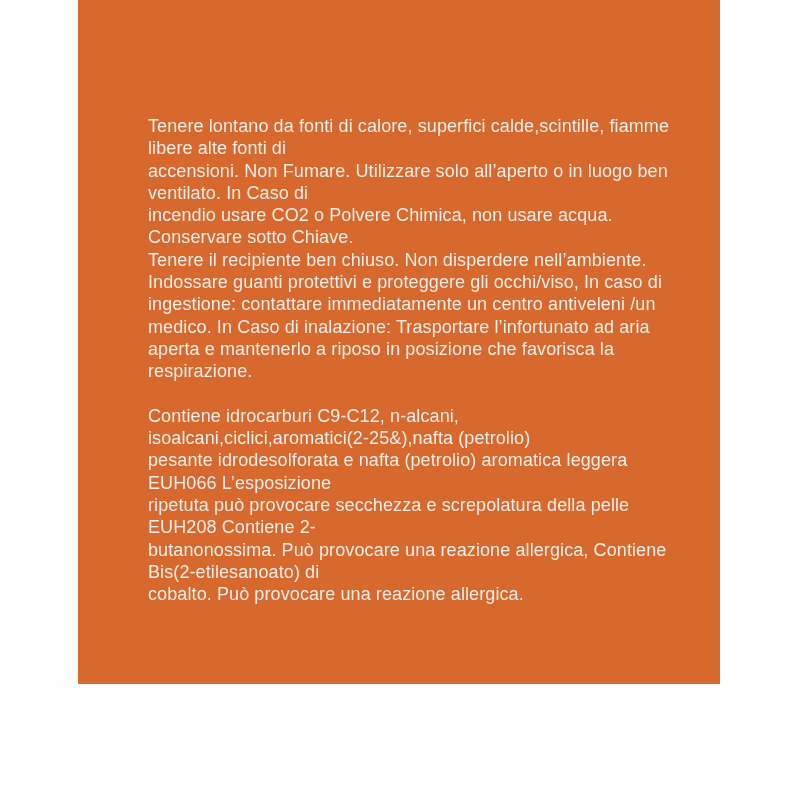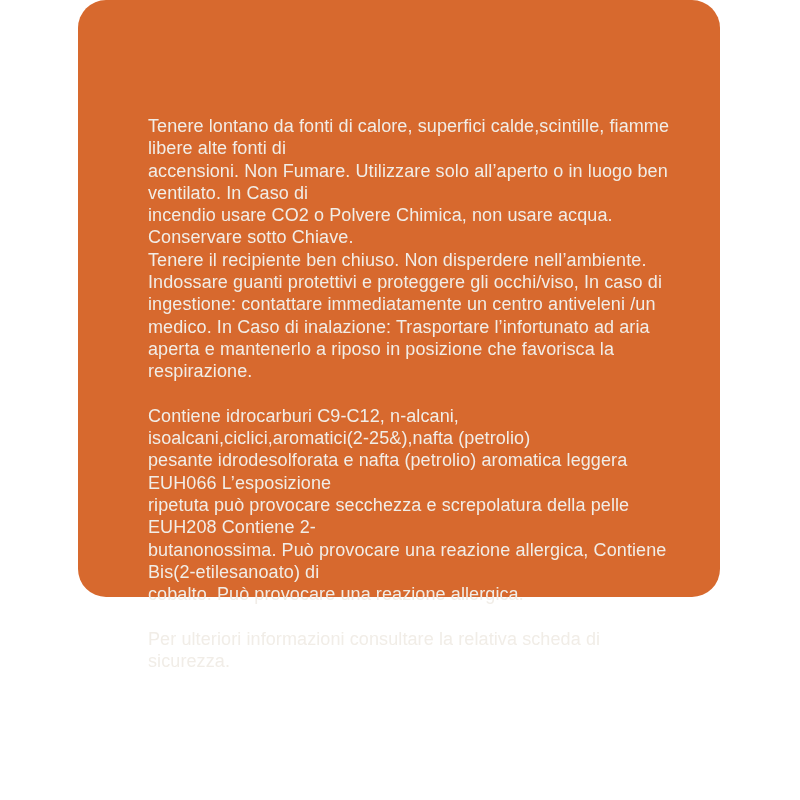--- a/index.html
+++ b/index.html
@@ -15,23 +15,22 @@
     position: relative;
     width: 800px;
     height: 800px;
     background: #ffffff;
   }
   .label-panel {
     position: absolute;
     left: 78px;
     top: 0;
     width: 642px;
-    height: 597px;
+    height: 684px;
     background: #d7692e;
-    border-radius: 28px;
   }
   .label-text {
     position: absolute;
     left: 70px;   
     top: 115px;
     width: 560px;
     color: #f1ede7;
     font-size: 18px;
     line-height: 22.3px;
     letter-spacing: 0.1px;
@@ -64,17 +63,15 @@
 respirazione.</p>
       <p>Contiene idrocarburi C9-C12, n-alcani,
 isoalcani,ciclici,aromatici(2-25&amp;),nafta (petrolio)
 pesante idrodesolforata e nafta (petrolio) aromatica leggera
 EUH066 L’esposizione
 ripetuta può provocare secchezza e screpolatura della pelle
 EUH208 Contiene 2-
 butanonossima. Può provocare una reazione allergica, Contiene
 Bis(2-etilesanoato) di
 cobalto. Può provocare una reazione allergica.</p>
-      <p>Per ulteriori informazioni consultare la relativa scheda di
-sicurezza.</p>
     </div>
   </div>
 </div>
 
 </body></html>

